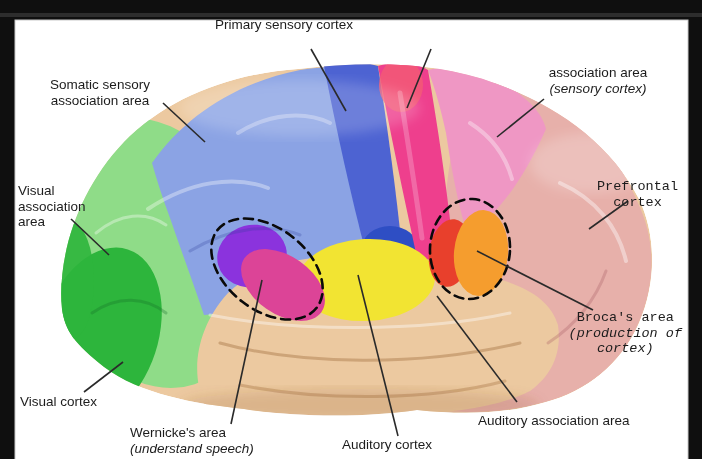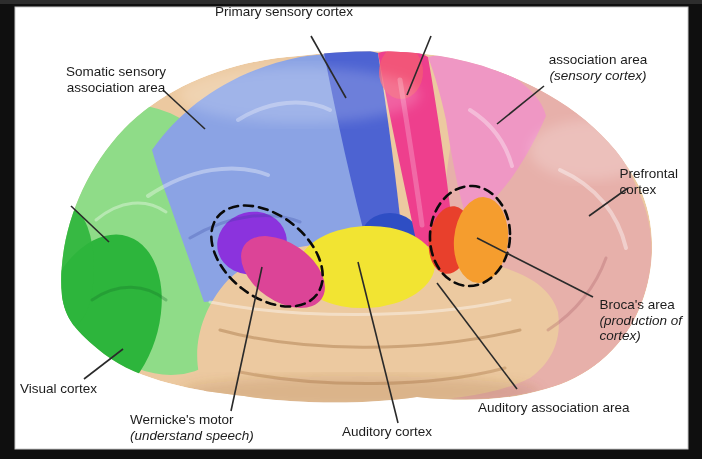--- a/index.html
+++ b/index.html
@@ -1,23 +1,23 @@
 <!DOCTYPE html>
 <html><head>
 <meta charset="utf-8">
 <style>
   html,body{margin:0;padding:0;background:#0f0f0f;}
   body{width:702px;height:459px;position:relative;overflow:hidden;
        font-family:"Liberation Sans", sans-serif;}
-  #stage{position:absolute;inset:0;}
+  #stage{position:absolute;inset:0;margin-top:13px;}
   svg{position:absolute;left:0;top:0;}
   .lbl{position:absolute;color:#1c1c1c;font-size:13.5px;line-height:15.5px;
        white-space:nowrap;z-index:5;}
   .lbl.c{transform:translateX(-50%);text-align:center;}
-  .lbl.r{transform:translateX(-100%);text-align:left;}
+  .lbl.r{transform:translateX(-100%);text-align:center;font-family:Liberation Mono, monospace;}
   .it{font-style:italic;}
   .leader{stroke:#2a2a2a;stroke-width:1.6;fill:none;}
   .dashed{fill:none;stroke:#0a0a0a;stroke-width:2.6;stroke-dasharray:9 6;stroke-linecap:round;}
   .fold{fill:none;stroke-linecap:round;}
 </style>
 </head>
 <body>
 
 <div id="stage">
 
@@ -122,42 +122,47 @@
     <line class="leader" x1="517" y1="389" x2="437" y2="283"></line>
     <line class="leader" x1="593" y1="297" x2="477" y2="238"></line>
   </g>
 </svg>
 
 <div class="lbl c" style="left:284px;top:4px">
   <div>Primary sensory cortex</div>
 </div>
 
 
-<div class="lbl c" style="left:116px;top:64px">
+<div class="lbl c" style="left:100px;top:64px">
   <div>Somatic sensory</div>
   <div>association area</div>
 </div>
 
 <div class="lbl c" style="left:598px;top:52px">
   <div>association area</div>
   <div class="it">(sensory cortex)</div>
 </div>
 
 <div class="lbl r" style="left:678px;top:166px">
   <div>Prefrontal</div>
   <div>cortex</div>
 </div>
 
+<div class="lbl" style="left:18px;top:170px">
+  <div>Visual</div>
+  <div>association</div>
+  <div>area</div>
+</div>
 
 <div class="lbl" style="left:20px;top:381px">
   <div>Visual cortex</div>
 </div>
 
 <div class="lbl" style="left:130px;top:412px">
-  <div>Wernicke's motor</div>
+  <div>Wernicke's area</div>
   <div class="it">(understand speech)</div>
 </div>
 
 <div class="lbl" style="left:342px;top:424px">
   <div>Auditory cortex</div>
 </div>
 
 <div class="lbl" style="left:478px;top:400px">
   <div>Auditory association area</div>
 </div>

